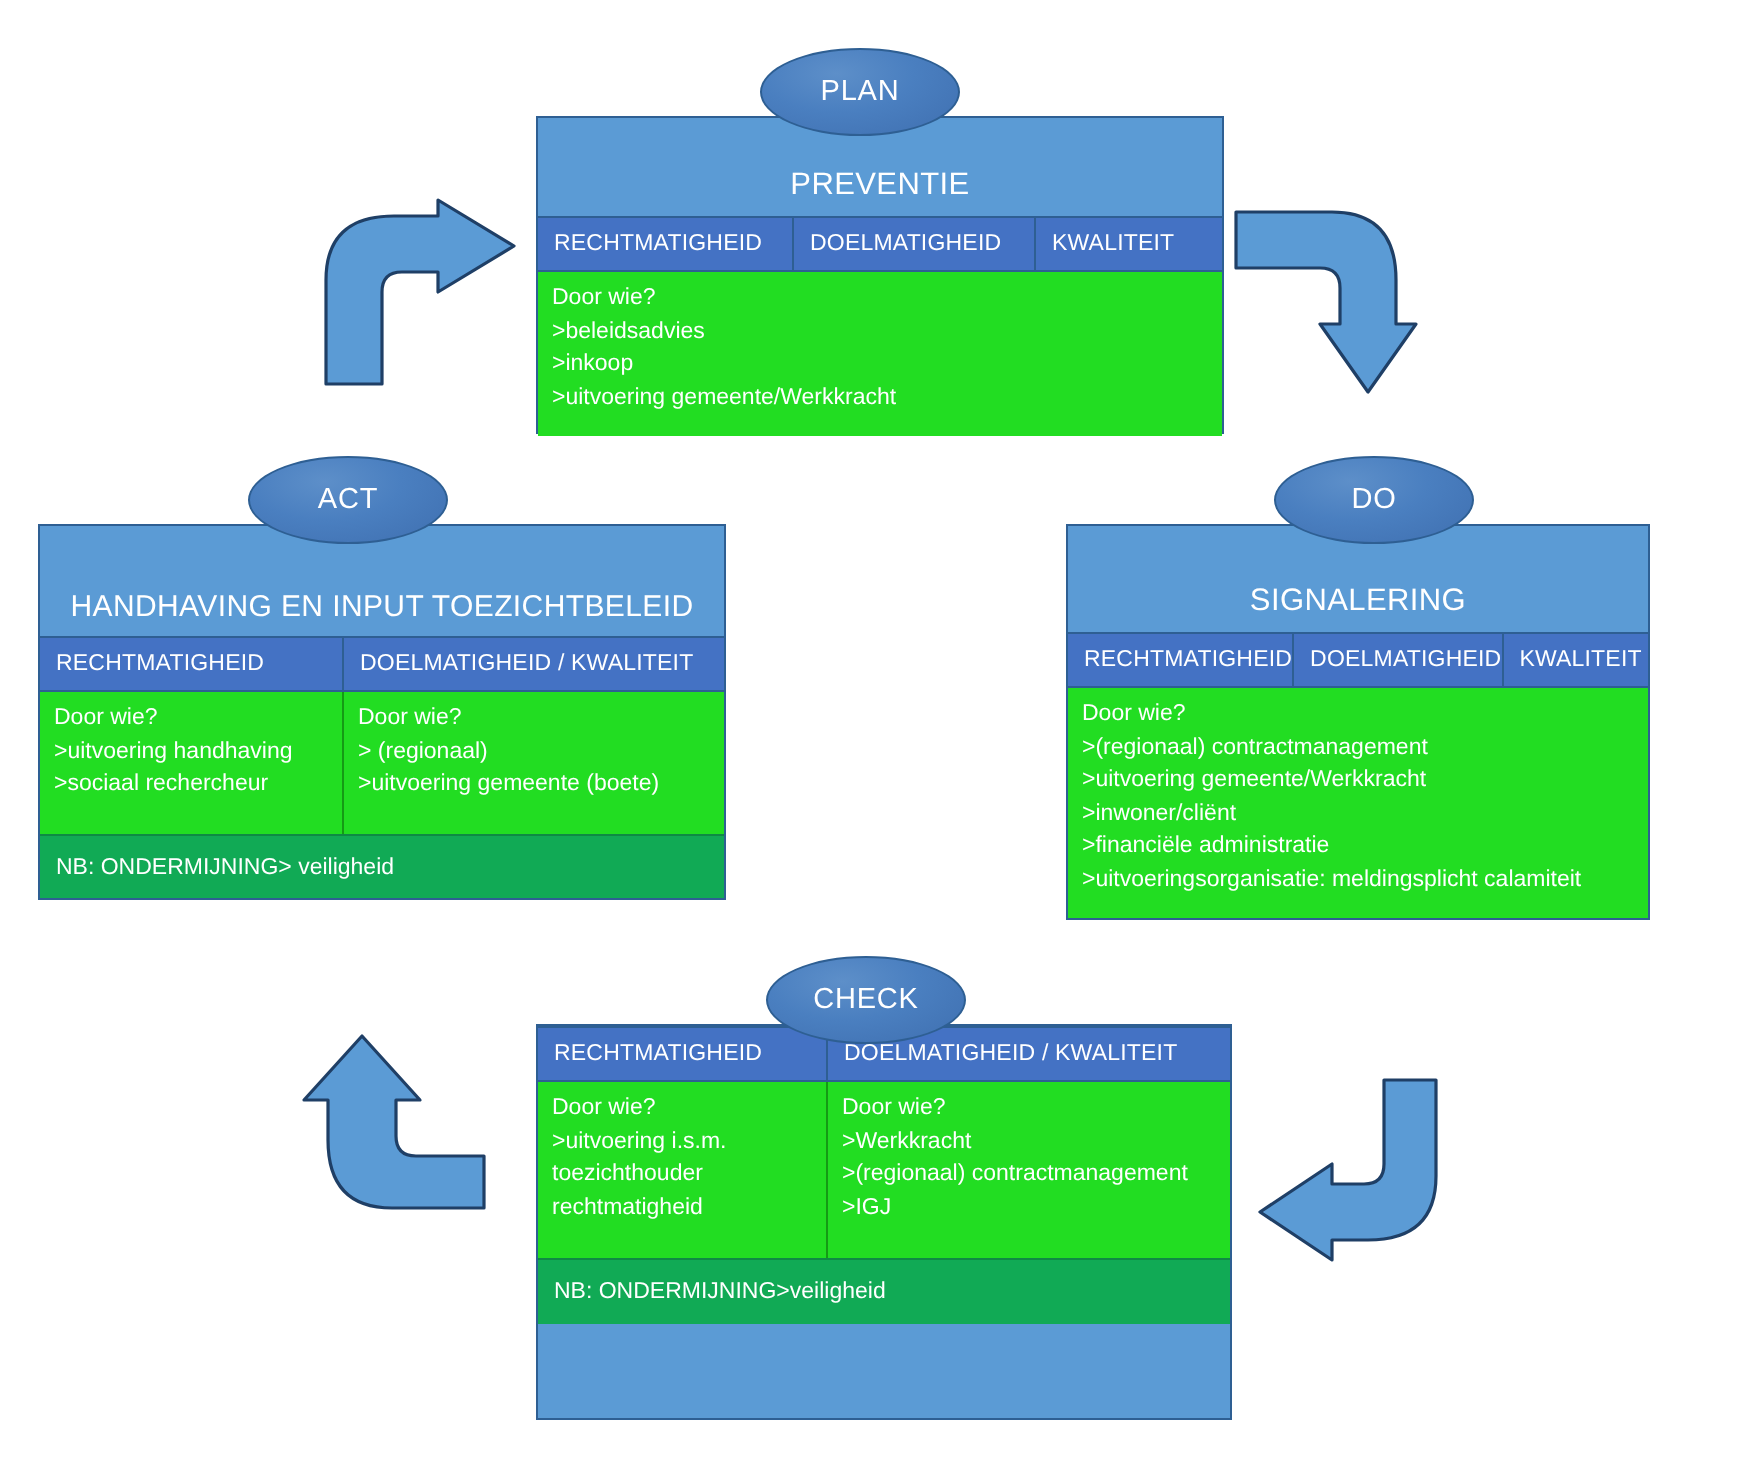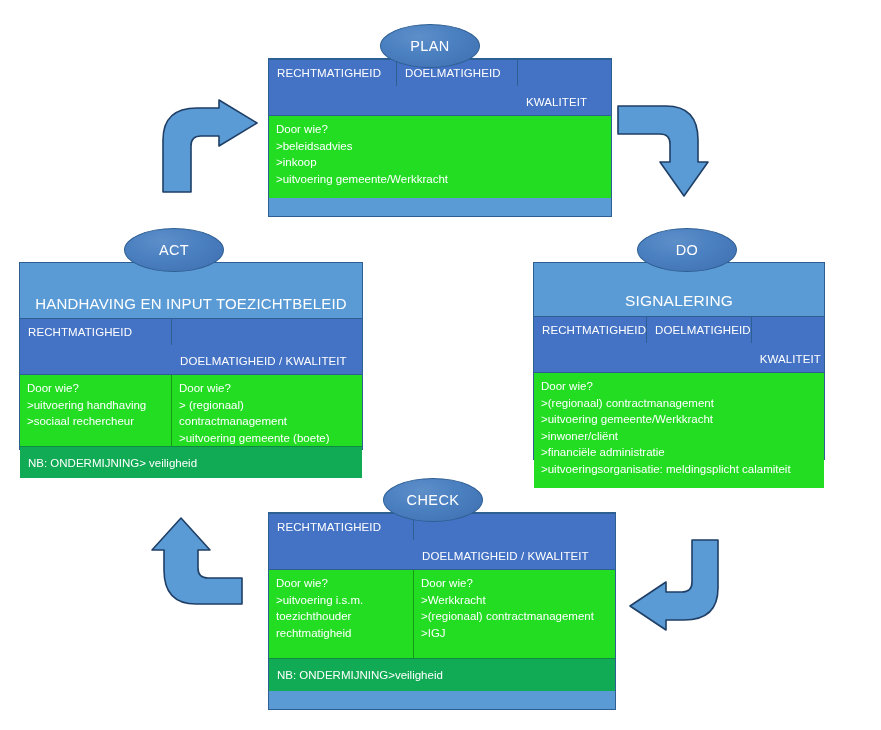--- a/index.html
+++ b/index.html
@@ -52,21 +52,21 @@
     background: #4472c4;
     color: #ffffff;
     font-size: 11.5px;
     letter-spacing: 0.1px;
     display: flex;
     align-items: center;
     padding-left: 8px;
     height: 26px;
     border-right: 1px solid #2e5f93;
   }
-  .col-head:last-child { border-right: none; margin-top: 29px; }
+  .col-head:last-child { border-right: none; }
 
   .body-row {
     display: flex;
     box-sizing: border-box;
     border-top: 1px solid #2e5f93;
   }
   .body-cell {
     box-sizing: border-box;
     background: #22dd22;
     color: #ffffff;
@@ -132,20 +132,21 @@
     </svg>
   </div>
 
   <div class="arrow" style="left:138px; top:512px;">
     <svg width="104" height="98" viewBox="0 0 104 98">
       <path d="M104,92 L58,92 Q26,92 26,58 L26,38 L14,38 L43,6 L72,38 L60,38 L60,56 Q60,66 70,66 L104,66 Z" fill="#5b9bd5" stroke="#1f3f66" stroke-width="1.6" stroke-linejoin="round"></path>
     </svg>
   </div>
 
   <div class="block" style="left:268px; top:58px; width:344px; height:159px;">
+    <div class="block-title" style="height:49px;">PREVENTIE</div>
     <div class="col-head-row">
       <div class="col-head" style="width:128px;">RECHTMATIGHEID</div>
       <div class="col-head" style="width:121px;">DOELMATIGHEID</div>
       <div class="col-head" style="width:93px;">KWALITEIT</div>
     </div>
     <div class="body-row" style="height:83px;">
       <div class="body-cell" style="width:342px;">
         <span class="ln">Door wie?</span>
         <span class="ln">&gt;beleidsadvies</span>
         <span class="ln">&gt;inkoop</span>
@@ -163,21 +164,20 @@
     </div>
     <div class="body-row" style="height:72px;">
       <div class="body-cell" style="width:152px;">
         <span class="ln">Door wie?</span>
         <span class="ln">&gt;uitvoering handhaving</span>
         <span class="ln">&gt;sociaal rechercheur</span>
       </div>
       <div class="body-cell" style="width:190px;">
         <span class="ln">Door wie?</span>
         <span class="ln">&gt; (regionaal)</span>
-        <span class="ln">contractmanagement</span>
         <span class="ln">&gt;uitvoering gemeente (boete)</span>
       </div>
     </div>
     <div class="nb-row" style="height:32px;">NB: ONDERMIJNING&gt; veiligheid</div>
   </div>
   <div class="ellipse" style="left:124px; top:228px; width:98px; height:42px;">ACT</div>
 
   <div class="block" style="left:533px; top:262px; width:292px; height:198px;">
     <div class="block-title" style="height:53px;">SIGNALERING</div>
     <div class="col-head-row">

